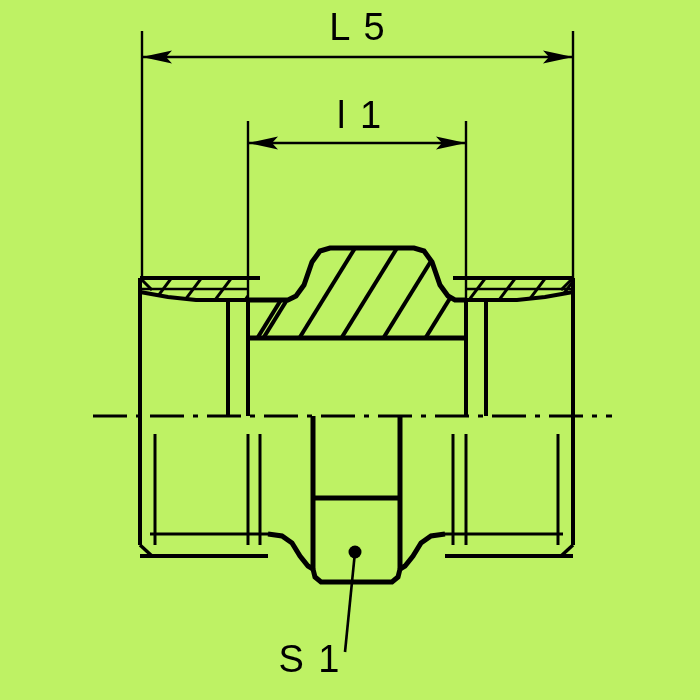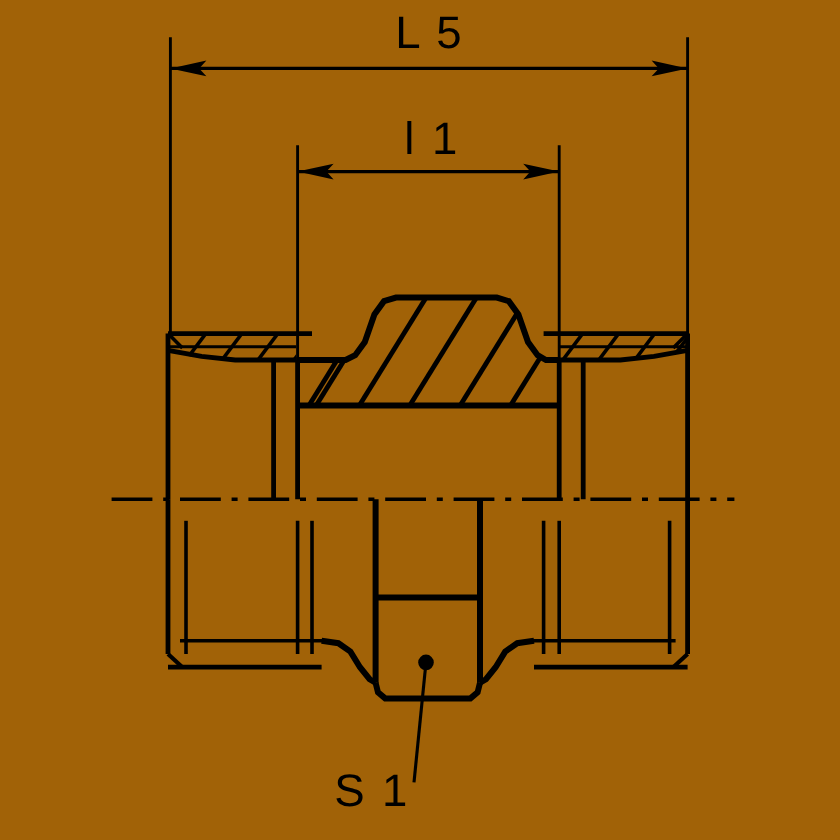--- a/index.html
+++ b/index.html
@@ -10,21 +10,21 @@
   body {
     width: 700px;
     height: 700px;
     font-family: "Liberation Sans", sans-serif;
     overflow: hidden;
   }
   #drawing-root {
     position: relative;
     width: 700px;
     height: 700px;
-    background: #a16207;
+    background: #bef264;
   }
   #tech-drawing {
     display: block;
     width: 700px;
     height: 700px;
   }
   .dim-text {
     font-family: "Liberation Sans", sans-serif;
     font-size: 38px;
     fill: #000000;

